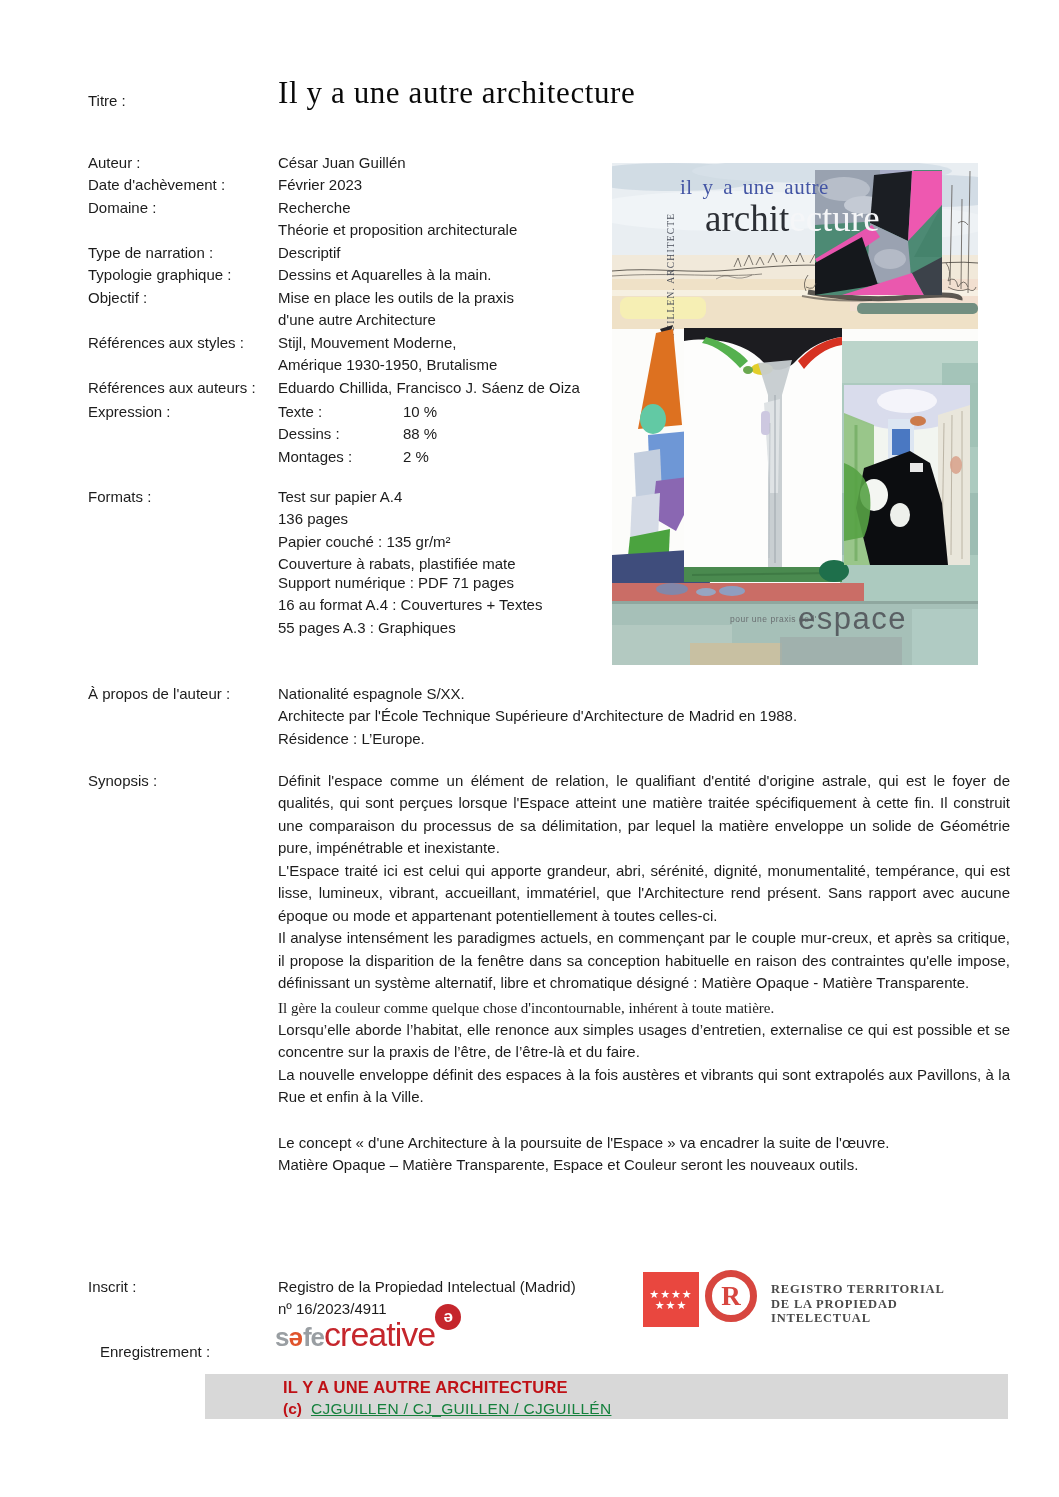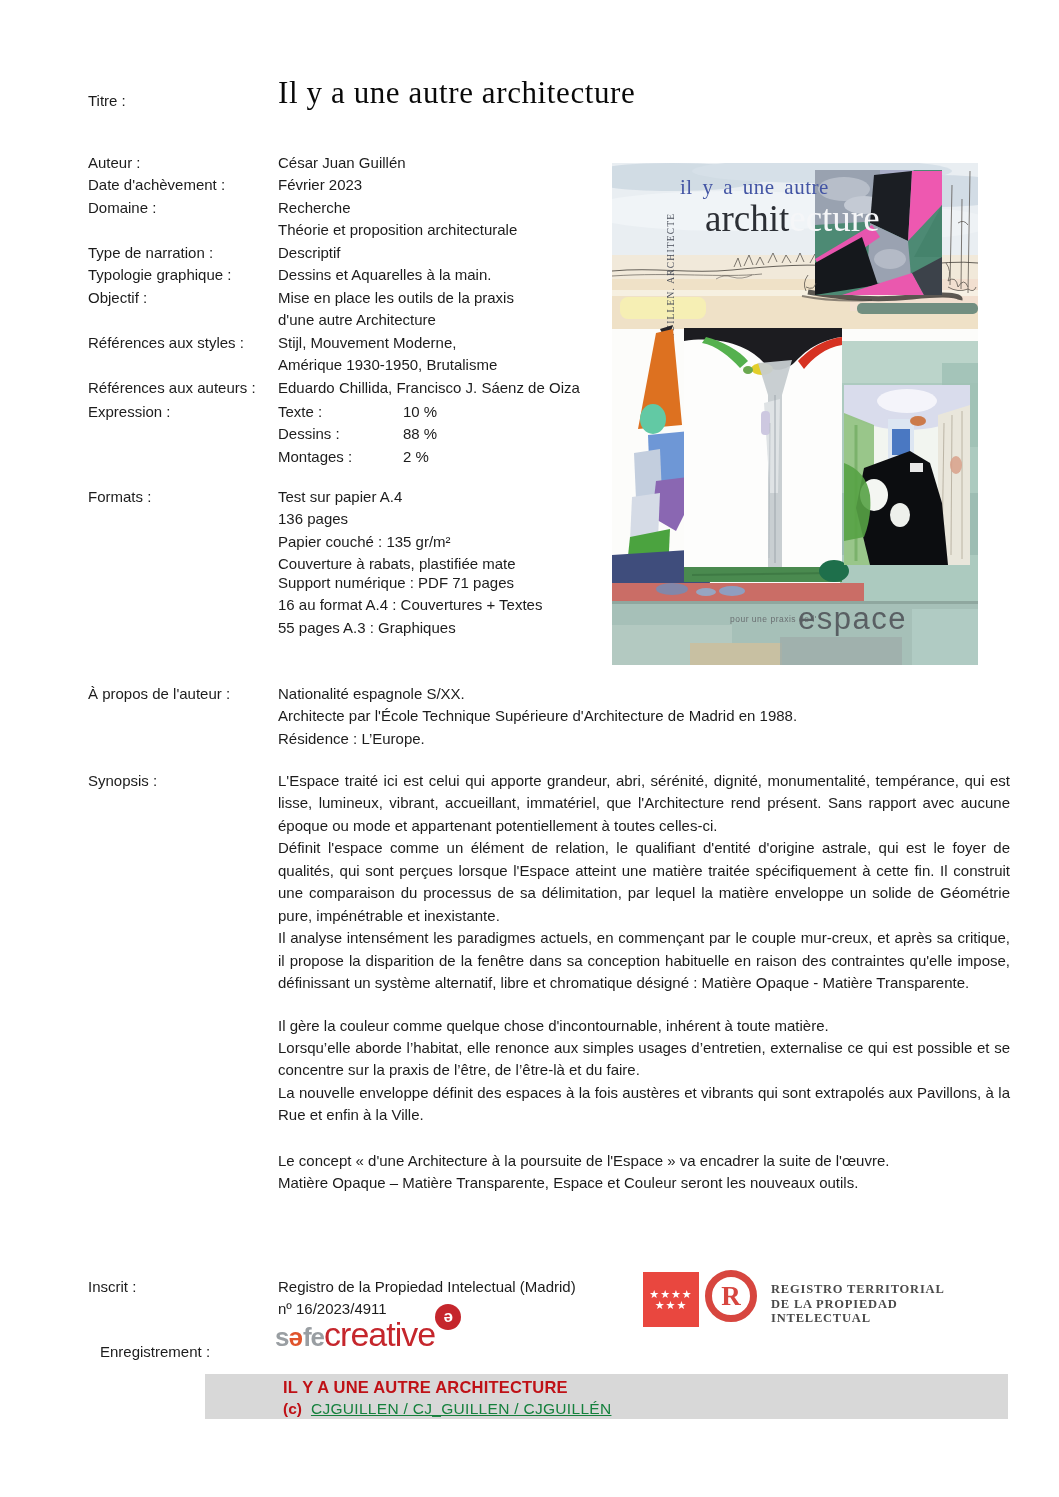--- a/index.html
+++ b/index.html
@@ -22,21 +22,21 @@
   
   #sec-main{left:88px;top:152px;}
   #sec-expression{left:88px;top:401px;}
   .exp-name{width:125px;flex:none;}
   #sec-formats{left:88px;top:486px;}
   #sec-formats2{left:278px;top:572px;}
   #sec-about{left:88px;top:683px;}
   #sec-synopsis{left:88px;top:770px;width:922px;}
   #sec-synopsis .val{width:732px;text-align:justify;}
   #sec-synopsis p{margin:0;}
-  #sec-synopsis p.gap-sm{margin-top:20px;}
+  #sec-synopsis p.gap-sm{margin-top:2px;font-family:Liberation Serif, serif;}
   #sec-synopsis p.gap-lg{margin-top:23px;}
   #sec-inscrit{left:88px;top:1276px;}
   #sec-enreg{left:88px;top:1341px;margin-left:12px;}
   
   #safecreative{left:275px;top:1316px;display:flex;align-items:flex-end;cursor:pointer;}
   .sc-gray{color:#999ea2;font-size:26px;line-height:30px;font-weight:bold;letter-spacing:-1px;}
   .sc-orange{color:#e0542c;font-size:26px;line-height:30px;font-weight:bold;}
   .sc-red{color:#c5262c;font-size:34px;line-height:36px;letter-spacing:-1px;}
   .sc-mark{
     width:26px;height:26px;border-radius:50%;background:#c5262c;color:#ffffff;
@@ -173,22 +173,22 @@
   </div>
   <div class="row">
     <span class="label"></span>
     <span class="val">Résidence : L’Europe.</span>
   </div>
 </div>
 
 <div class="abs row" id="sec-synopsis">
   <span class="label">Synopsis :</span>
   <div class="val">
+    <p>Définit l'espace comme un élément de relation, le qualifiant d'entité d'origine astrale, qui est le foyer de qualités, qui sont perçues lorsque l'Espace atteint une matière traitée spécifiquement à cette fin. Il construit une comparaison du processus de sa délimitation, par lequel la matière enveloppe un solide de Géométrie pure, impénétrable et inexistante.</p>
     <p>L'Espace traité ici est celui qui apporte grandeur, abri, sérénité, dignité, monumentalité, tempérance, qui est lisse, lumineux, vibrant, accueillant, immatériel, que l'Architecture rend présent. Sans rapport avec aucune époque ou mode et appartenant potentiellement à toutes celles-ci.</p>
-    <p>Définit l'espace comme un élément de relation, le qualifiant d'entité d'origine astrale, qui est le foyer de qualités, qui sont perçues lorsque l'Espace atteint une matière traitée spécifiquement à cette fin. Il construit une comparaison du processus de sa délimitation, par lequel la matière enveloppe un solide de Géométrie pure, impénétrable et inexistante.</p>
     <p>Il analyse intensément les paradigmes actuels, en commençant par le couple mur-creux, et après sa critique, il propose la disparition de la fenêtre dans sa conception habituelle en raison des contraintes qu'elle impose, définissant un système alternatif, libre et chromatique désigné : Matière Opaque - Matière Transparente.</p>
     <p class="gap-sm">Il gère la couleur comme quelque chose d'incontournable, inhérent à toute matière.</p>
     <p>Lorsqu’elle aborde l’habitat, elle renonce aux simples usages d’entretien, externalise ce qui est possible et se concentre sur la praxis de l’être, de l’être-là et du faire.</p>
     <p>La nouvelle enveloppe définit des espaces à la fois austères et vibrants qui sont extrapolés aux Pavillons, à la Rue et enfin à la Ville.</p>
     <p class="gap-lg">Le concept « d'une Architecture à la poursuite de l'Espace » va encadrer la suite de l'œuvre.</p>
     <p>Matière Opaque – Matière Transparente, Espace et Couleur seront les nouveaux outils.</p>
   </div>
 </div>
 
 <div class="abs" id="sec-inscrit">

